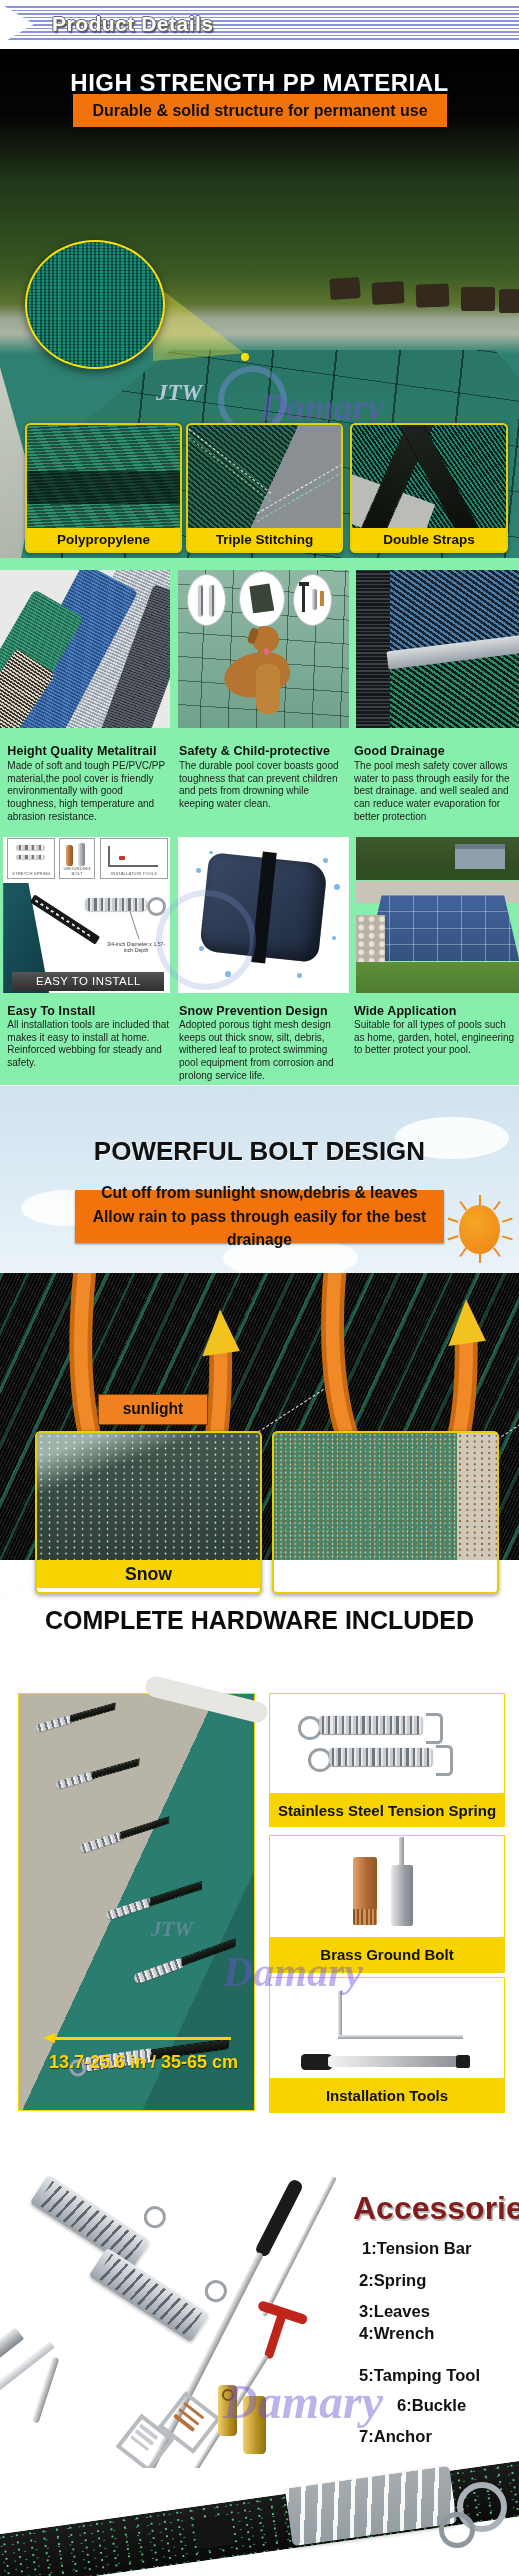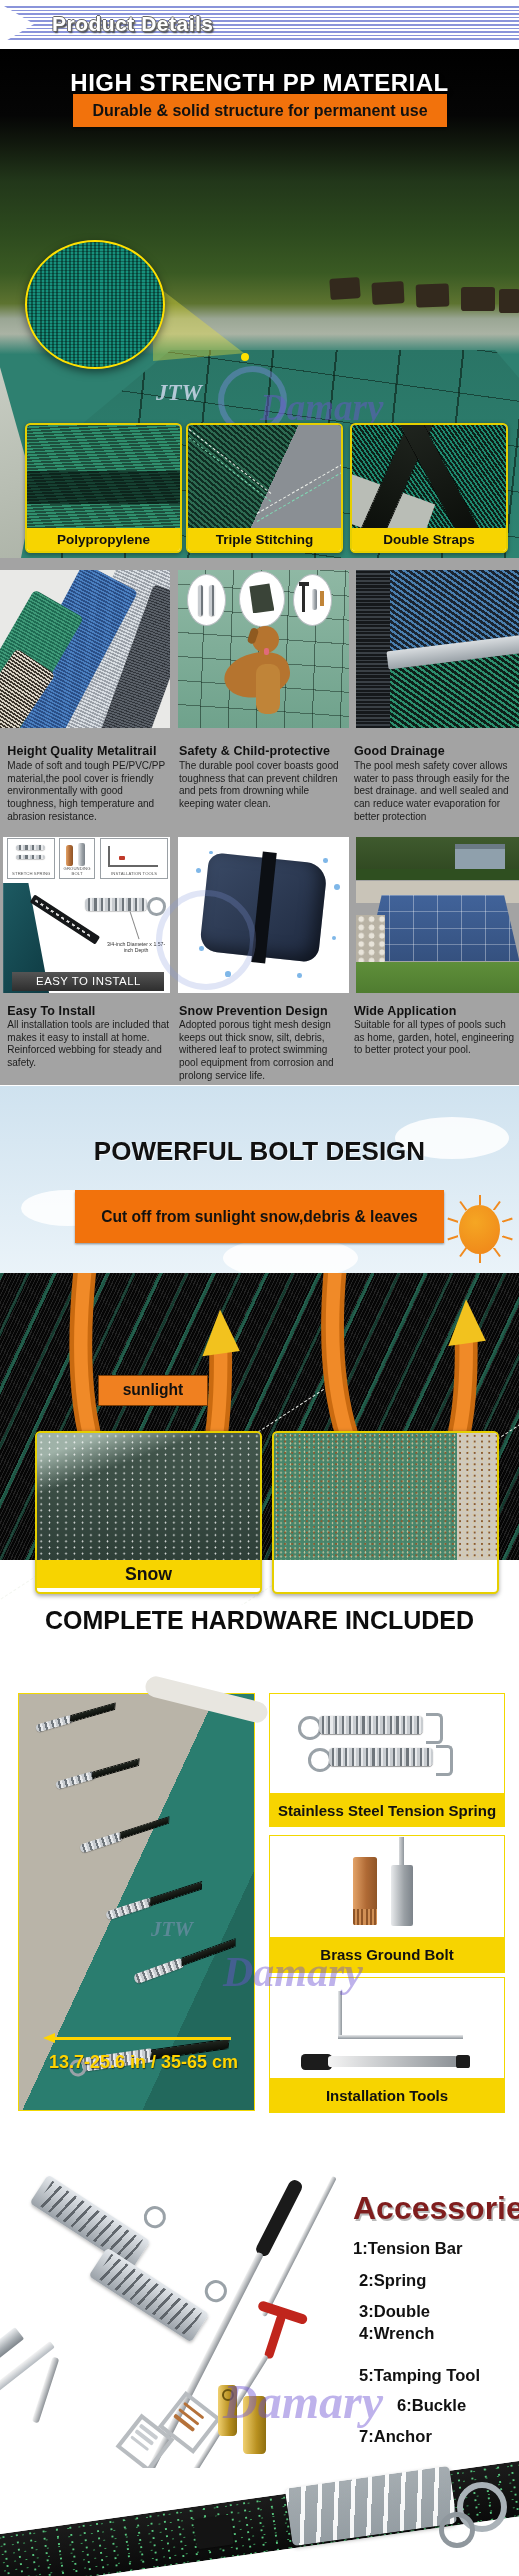--- a/index.html
+++ b/index.html
@@ -77,21 +77,21 @@
 
   
   .sky{background:linear-gradient(180deg,#cfe2ef,#eaf3f9);}
   .cloud{background:rgba(255,255,255,.85);border-radius:50%;}
   .mesh-heading{font-size:26px;font-weight:800;width:519px;text-align:center;color:#111;
     text-shadow:1px 1px 0 rgba(255,255,255,.7);}
   .meshphoto{background:
     repeating-linear-gradient(115deg,rgba(46,150,118,.55) 0 3.6px,transparent 3.6px 24px,rgba(46,150,118,.35) 24px 27px,transparent 27px 48px),
     repeating-linear-gradient(115deg,#232323 0 1px,#060606 1px 3.1px);}
   .sunlabel{background:#f08020;border:1px solid #7a3c05;color:#111;font-weight:700;font-size:15.6px;
-    display:flex;align-items:center;justify-content:center;}
+    display:flex;align-items:center;justify-content:center;margin-top:19px;}
   .p-snow{background:
     radial-gradient(circle,rgba(255,255,255,.9) 0.8px,transparent 1px),
     linear-gradient(160deg,#9fb2a8 0 12%,transparent 30%),
     linear-gradient(180deg,#44584e,#2e3f38);background-size:8.3px 6.2px,100% 100%,100% 100%;}
   .p-debris{background:
     radial-gradient(circle,#8a5a2f 1px,transparent 1.3px),
     radial-gradient(circle,#d9c9a0 0.8px,transparent 1px),
     linear-gradient(90deg,#47856b 0 82%,#cfc9bd 82%);
     background-size:7.3px 5.7px,4.7px 4.2px,100% 100%;}
 
@@ -179,21 +179,21 @@
     <div class="a ycard" style="left:350px;top:374px;width:154px;height:126px;">
       <div class="a p-straps" style="left:0;top:0;right:0;height:103px;">
         <div class="a" style="left:-15.6px;top:62px;width:94px;height:47px;background:#b9bdb6;transform:rotate(20deg);"></div>
         <div class="a strapX" style="left:31px;top:-10.4px;width:23px;height:135px;transform:rotate(24deg);"></div>
         <div class="a strapX" style="left:78px;top:-15.6px;width:21px;height:140px;transform:rotate(-28deg);"></div>
       </div>
       <div class="a ylabel" style="left:0;top:103px;height:23px;font-size:13.5px;">Double Straps</div>
     </div>
   </div>
 
-  <div class="sec" style="top:558px;height:527px;background:#a3a3a3;">
+  <div class="sec" style="top:558px;height:527px;background:#86efac;">
 
     <div class="a imgbox" style="left:0;top:12px;width:170px;height:158px;background:#e9e9e7;">
       <div class="a rollbar" style="left:78px;top:-15.6px;width:78px;height:218px;background:repeating-linear-gradient(0deg,#9aa0a8 0 1.6px,#d8dde2 1.6px 3.1px);transform:rotate(24deg);"></div>
       <div class="a rollbar" style="left:31px;top:-5.2px;width:62px;height:208px;background:repeating-linear-gradient(0deg,#2a4e86 0 1.6px,#4a7fc0 1.6px 3.1px);transform:rotate(28deg);"></div>
       <div class="a rollbar" style="left:-15.6px;top:21px;width:57px;height:187px;background:repeating-linear-gradient(0deg,#1f6b52 0 1.6px,#3f9a78 1.6px 3.1px);transform:rotate(30deg);"></div>
       <div class="a rollbar" style="left:-31px;top:78px;width:47px;height:156px;background:repeating-linear-gradient(0deg,#3a342c 0 1.6px,#d8d2c4 1.6px 3.1px);transform:rotate(34deg);"></div>
       <div class="a rollbar" style="left:119px;top:15.6px;width:47px;height:197px;background:repeating-linear-gradient(0deg,#30343a 0 1px,#5a6068 1px 2.6px);transform:rotate(20deg);"></div>
     </div>
     <div class="a imgbox grid-green" style="left:178px;top:12px;width:171px;height:158px;">
       <div class="a oval" style="left:9.4px;top:4.2px;width:37px;height:50px;">
@@ -289,20 +289,21 @@
 
   <div class="sec" style="top:1086px;height:519px;background:#fff;">
     <div class="a sky" style="left:0;top:0;width:519px;height:187px;">
       <div class="a cloud" style="left:21px;top:104px;width:94px;height:36px;"></div>
       <div class="a cloud" style="left:395px;top:31px;width:114px;height:42px;"></div>
       <div class="a cloud" style="left:223px;top:151px;width:135px;height:42px;"></div>
     </div>
     <div class="a mesh-heading" style="left:0;top:50px;">POWERFUL BOLT DESIGN</div>
     <div class="a orange-bar" style="left:75px;top:104px;width:369px;height:53px;font-size:15.6px;line-height:23.4px;padding-top:0;display:flex;flex-direction:column;justify-content:center;">
       <div>Cut off from sunlight snow,debris &amp; leaves</div>
+      <div>Allow rain to pass through easily for the best drainage</div>
     </div>
 
     <div class="a" style="left:451px;top:104px;width:57px;height:78px;">
       <div class="a" style="left:27.5px;top:5.2px;width:2.1px;height:68px;background:linear-gradient(#f08a1e 0 10.4px,transparent 10.4px 57px,#f08a1e 57px);transform:rotate(0deg);"></div>
       <div class="a" style="left:27.5px;top:5.2px;width:2.1px;height:68px;background:linear-gradient(#f08a1e 0 10.4px,transparent 10.4px 57px,#f08a1e 57px);transform:rotate(36deg);"></div>
       <div class="a" style="left:27.5px;top:5.2px;width:2.1px;height:68px;background:linear-gradient(#f08a1e 0 10.4px,transparent 10.4px 57px,#f08a1e 57px);transform:rotate(72deg);"></div>
       <div class="a" style="left:27.5px;top:5.2px;width:2.1px;height:68px;background:linear-gradient(#f08a1e 0 10.4px,transparent 10.4px 57px,#f08a1e 57px);transform:rotate(108deg);"></div>
       <div class="a" style="left:27.5px;top:5.2px;width:2.1px;height:68px;background:linear-gradient(#f08a1e 0 10.4px,transparent 10.4px 57px,#f08a1e 57px);transform:rotate(144deg);"></div>
       <div class="a" style="left:8.3px;top:14.5px;width:41px;height:49px;border-radius:50%;background:radial-gradient(circle at 40% 35%,#f5a623,#ef8318);"></div>
     </div>
@@ -434,23 +435,23 @@
       <div class="a bbar" style="left:2.1px;top:12.5px;width:25px;background:#b5723a;"></div>
       <div class="a bbar" style="left:2.1px;top:20px;width:25px;background:#b5723a;"></div>
     </div>
 
     <div class="a" style="left:218px;top:229px;width:18.7px;height:51px;background:linear-gradient(90deg,#f0d070,#b8901f 60%,#8f6f10);border-radius:4.2px;">
       <div class="a ring" style="left:4.2px;top:4.2px;width:8.3px;height:8.3px;border-width:2.1px;border-color:#6b540e;"></div>
     </div>
     <div class="a" style="left:243px;top:240px;width:23px;height:58px;background:linear-gradient(90deg,#f0d070,#b8901f 60%,#8f6f10);border-radius:4.2px;"></div>
 
     <div class="a acc-title" style="left:353px;top:34px;">Accessories</div>
-    <div class="a acc-item" style="left:353px;top:83px;">1:Tension Bar</div>
+    <div class="a acc-item" style="left:362px;top:83px;">1:Tension Bar</div>
     <div class="a acc-item" style="left:359px;top:115px;">2:Spring</div>
-    <div class="a acc-item" style="left:359px;top:146px;">3:Double</div>
+    <div class="a acc-item" style="left:359px;top:146px;">3:Leaves</div>
     <div class="a acc-item" style="left:359px;top:168px;">4:Wrench</div>
     <div class="a acc-item" style="left:359px;top:210px;">5:Tamping Tool</div>
     <div class="a acc-item" style="left:359px;top:240px;margin-left:38px;">6:Buckle</div>
     <div class="a acc-item" style="left:359px;top:271px;">7:Anchor</div>
 
     <div class="a wm-dam" style="left:223px;top:218px;font-size:48px;z-index:4;">Damary</div>
 
     <div class="a" style="left:0;top:312px;width:519px;height:109px;background:#fff;">
       <div class="a strap" style="left:-15.6px;top:28.6px;width:561px;height:55px;transform:rotate(-8deg);border-radius:4.2px;"></div>
       <div class="a" style="left:195px;top:49px;width:37px;height:30px;background:#141414;border-radius:3.1px;transform:rotate(-8deg);box-shadow:0 1px 2.1px rgba(0,0,0,.4);"></div>

